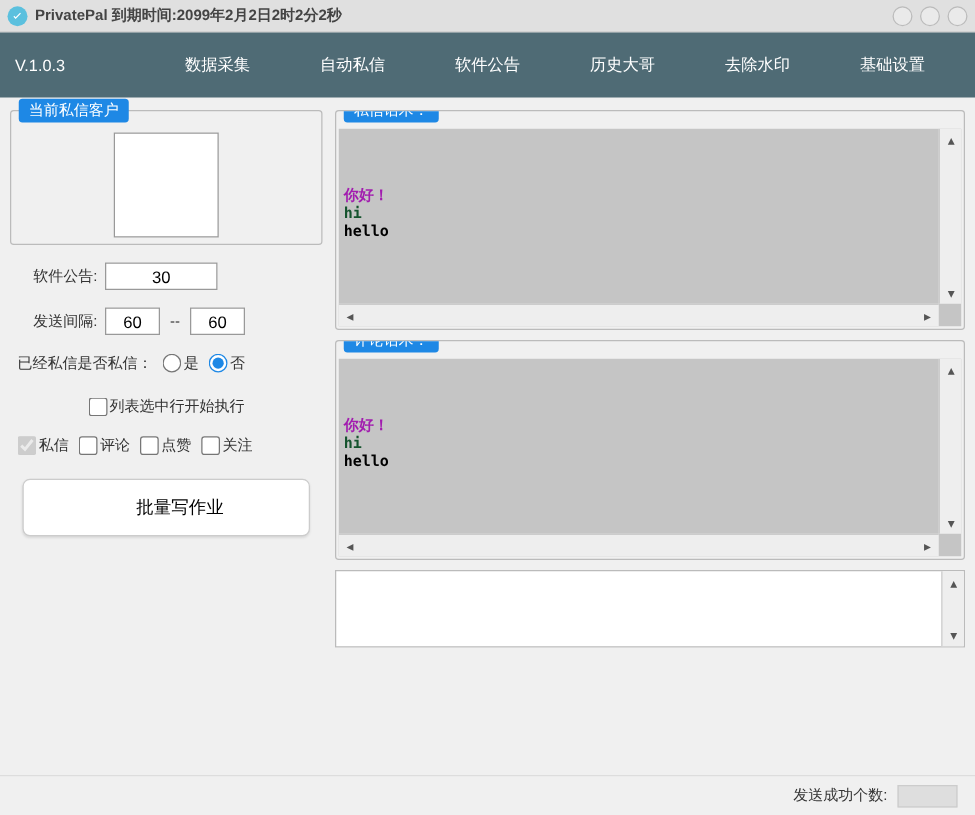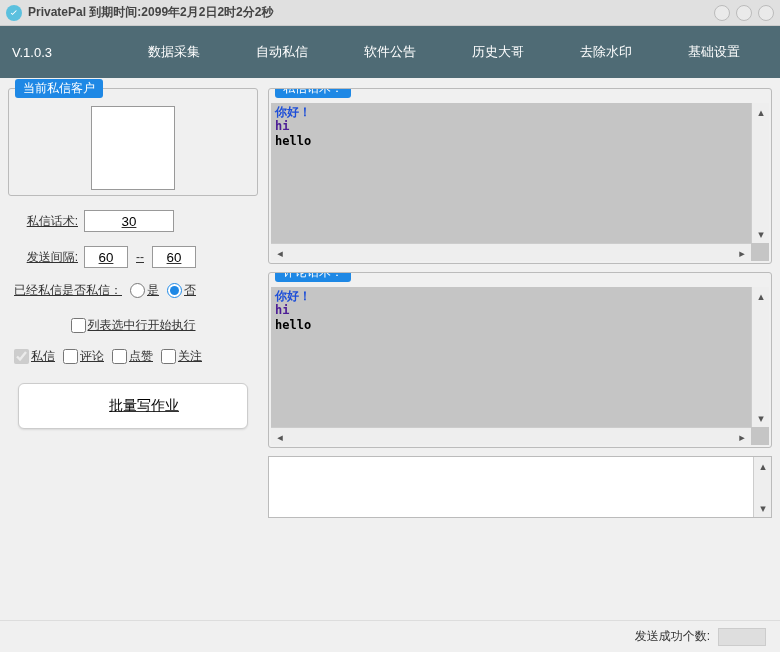--- a/index.html
+++ b/index.html
@@ -51,21 +51,20 @@
     padding: 0 12px;
   }
   .navbar .version { width:110px; font-size:13px; }
   .navbar .tabs { display:flex; gap:4px; }
   .navbar .tab { padding:0 26px; font-size:13px; cursor:pointer; }
   .content {
     flex:1;
     display:flex;
     padding:10px 8px 4px 8px;
     gap:10px;
-    text-decoration:underline;
   }
   .left {
     width: 250px;
     display:flex;
     flex-direction:column;
   }
   .right {
     flex:1;
     display:flex;
     flex-direction:column;
@@ -137,22 +136,22 @@
     position:relative;
   }
   .textgroup .group { flex:1; padding:0; overflow:hidden; }
   .textgroup .body {
     position:absolute;
     top:14px; left:2px; right:2px; bottom:2px;
     background:#c5c5c5;
     overflow:hidden;
   }
   .textgroup .body .txt { padding:2px 4px; font-family:"SimSun", monospace; font-size:12px; line-height:1.2em; }
-  .l1 { color:#1d4ed8; font-weight:bold; }
-  .l2 { color:#4c1d95; font-weight:bold; }
+  .l1 { color:#a21caf; font-weight:bold;margin-top:44px; }
+  .l2 { color:#14532d; font-weight:bold; }
   .l3 { color:#000000; font-weight:bold; }
   .fake-scroll-v {
     position:absolute; right:0; top:0; bottom:18px; width:18px;
     background:#eee; border-left:1px solid #ccc;
     display:flex; flex-direction:column; justify-content:space-between;
   }
   .fake-scroll-h {
     position:absolute; left:0; right:18px; bottom:0; height:18px;
     background:#eee; border-top:1px solid #ccc;
     display:flex; justify-content:space-between;
@@ -217,21 +216,21 @@
   </div>
 
   <div class="content">
     <div class="left">
       <div class="group customer">
         <div class="legend">当前私信客户</div>
         <div class="avatar"></div>
       </div>
 
       <div class="row">
-        <label>私信话术:</label>
+        <label>软件公告:</label>
         <input type="text" style="width: 90px;" value="30">
       </div>
 
       <div class="row">
         <label>发送间隔:</label>
         <input type="text" style="width: 44px;" value="60">
         <span class="sep">--</span>
         <input type="text" style="width: 44px;" value="60">
       </div>
 

